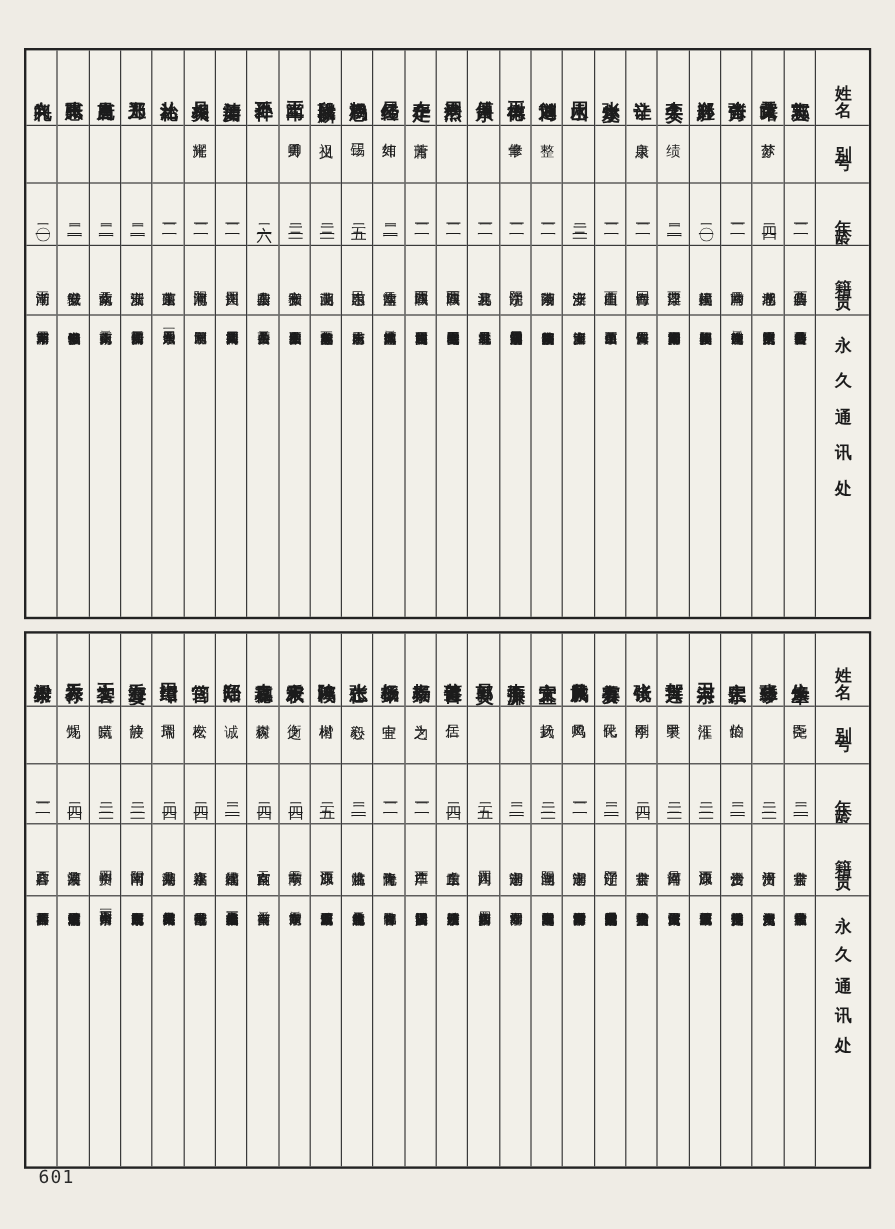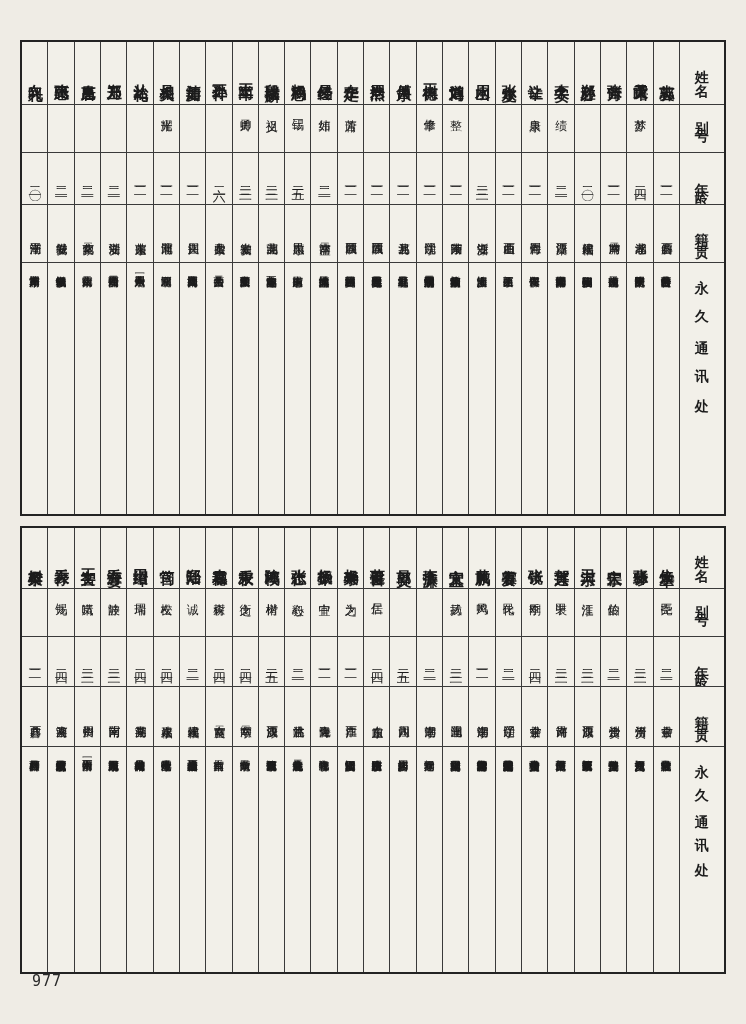--- a/index.html
+++ b/index.html
@@ -1008,13 +1008,13 @@
           <span class="vt hs hs-origin">籍贯</span>
         </div>
       <div class="cell h-addr hd">
           <span class="vt hs hs-addr">永久通讯处</span>
         </div>
     </div>
   </div>
 
 </div>
 
-<div class="page-number">977</div>
+<div class="page-number">601</div>
 
 </body></html>

